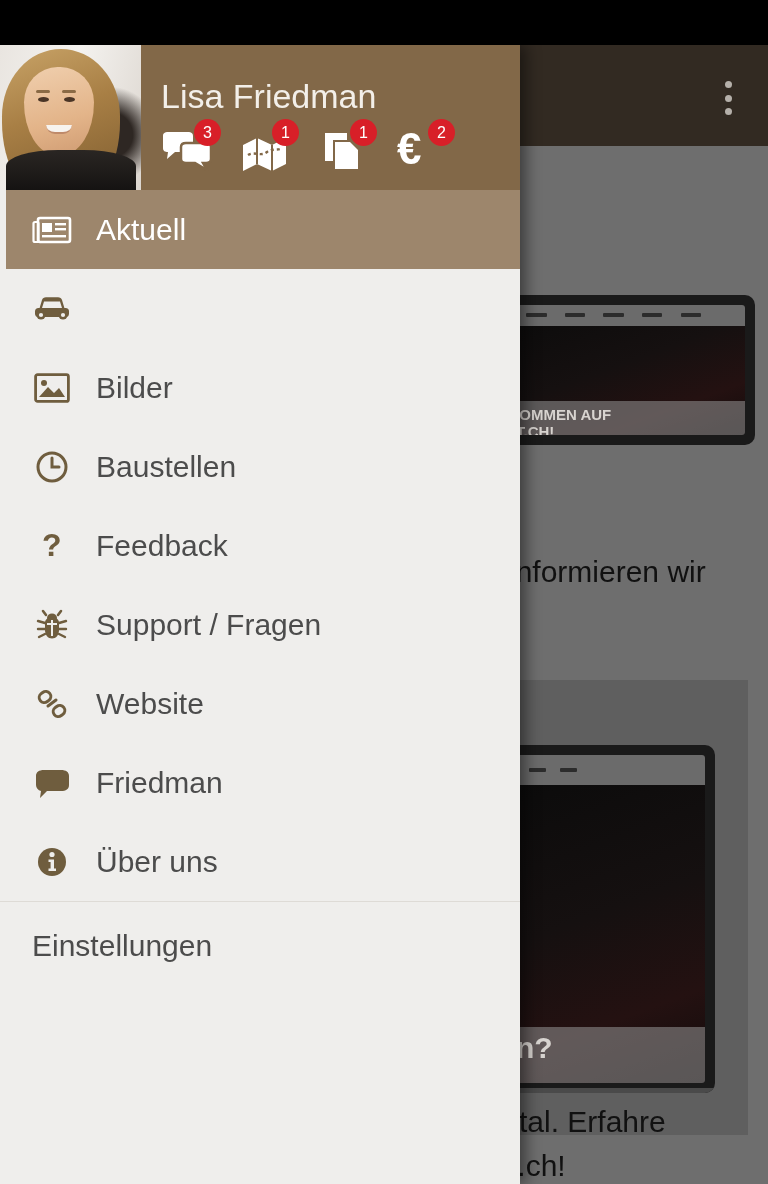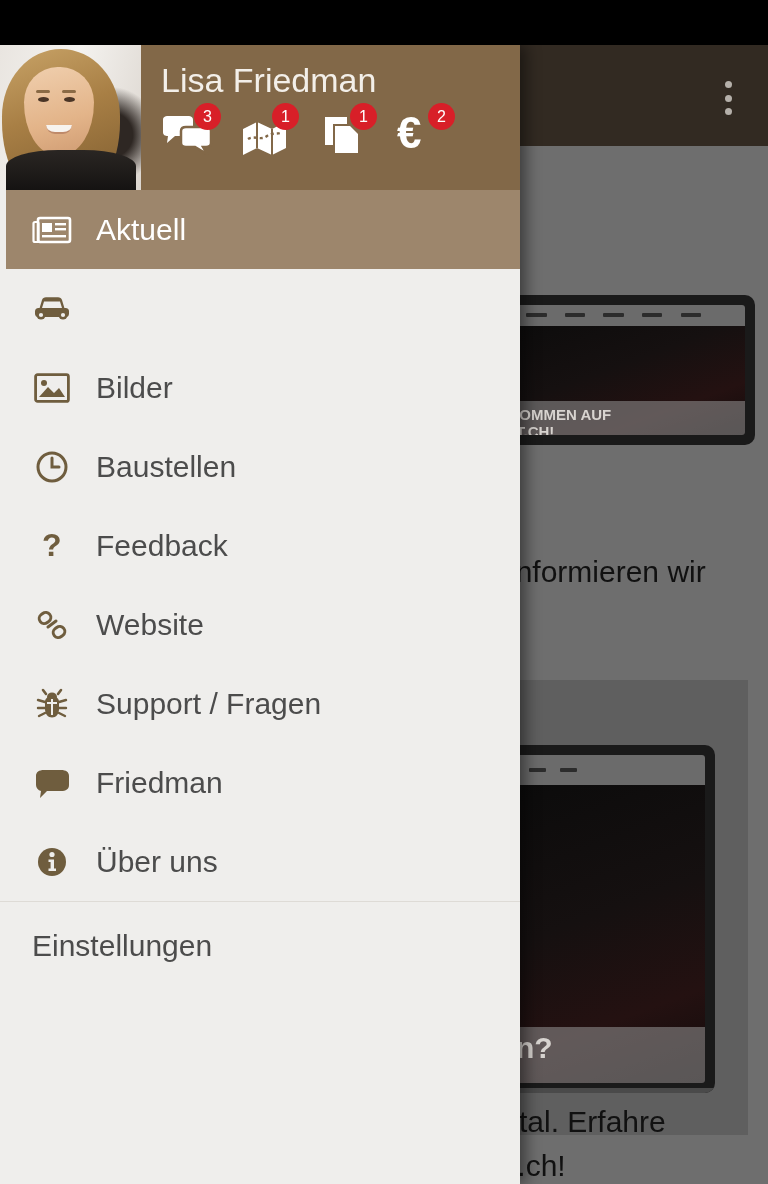--- a/index.html
+++ b/index.html
@@ -180,21 +180,21 @@
   }
   #avatar .shoulders {
     position: absolute; left: 6px; bottom: 0;
     width: 130px; height: 40px;
     border-radius: 40% 40% 0 0;
     background: linear-gradient(180deg, #2a2623 0%, #151312 100%);
   }
 
   #header-right {
     flex: 1;
-    padding: 14px 0 0 20px;
+    padding: 30px 0 0 20px;
     position: relative;
   }
   #user-name {
     font-size: 34px;
     color: #f3efe9;
     line-height: 42px;
     white-space: nowrap;
   }
   #badge-row {
     display: flex;
@@ -431,44 +431,44 @@
           <svg width="24" height="34" viewBox="0 0 24 34">
             <text x="2" y="27" font-family="'Liberation Sans',sans-serif" font-size="32" font-weight="bold" fill="currentColor">?</text>
           </svg>
         </span>
         <span class="nav-label">Feedback</span>
       </div>
 
       <div class="nav-item">
         <span class="nav-icon">
           <svg width="34" height="34" viewBox="0 0 34 34">
-            <rect x="4" y="5" width="12" height="10" rx="5" transform="rotate(-38 10 10)" fill="none" stroke="currentColor" stroke-width="3"></rect>
-            <rect x="18" y="19" width="12" height="10" rx="5" transform="rotate(-38 24 24)" fill="none" stroke="currentColor" stroke-width="3"></rect>
-            <path d="M13 19 L21 13" stroke="currentColor" stroke-width="3" stroke-linecap="round"></path>
-          </svg>
-        </span>
-        <span class="nav-label">Website</span>
-      </div>
-
-      <div class="nav-item">
-        <span class="nav-icon">
-          <svg width="34" height="34" viewBox="0 0 34 34">
             <path d="M11 7 L8 3 M23 7 L26 3" stroke="currentColor" stroke-width="2.6" stroke-linecap="round"></path>
             <ellipse cx="17" cy="10" rx="5" ry="4.6" fill="currentColor"></ellipse>
             <path d="M10 15 C10 11 13 9.5 17 9.5 C21 9.5 24 11 24 15 L24 22 C24 27 21 30.5 17 30.5 C13 30.5 10 27 10 22 Z" fill="currentColor"></path>
             <path d="M10 15 L3 13 M10 21 L3 21 M10 26 L4 29 M24 15 L31 13 M24 21 L31 21 M24 26 L30 29" stroke="currentColor" stroke-width="2.4" stroke-linecap="round"></path>
             <path d="M17 12 L17 28" stroke="#efeeec" stroke-width="2"></path>
             <path d="M12 16 L22 16" stroke="#efeeec" stroke-width="2"></path>
           </svg>
         </span>
         <span class="nav-label">Support / Fragen</span>
       </div>
 
       <div class="nav-item">
         <span class="nav-icon">
+          <svg width="34" height="34" viewBox="0 0 34 34">
+            <rect x="4" y="5" width="12" height="10" rx="5" transform="rotate(-38 10 10)" fill="none" stroke="currentColor" stroke-width="3"></rect>
+            <rect x="18" y="19" width="12" height="10" rx="5" transform="rotate(-38 24 24)" fill="none" stroke="currentColor" stroke-width="3"></rect>
+            <path d="M13 19 L21 13" stroke="currentColor" stroke-width="3" stroke-linecap="round"></path>
+          </svg>
+        </span>
+        <span class="nav-label">Website</span>
+      </div>
+
+      <div class="nav-item">
+        <span class="nav-icon">
           <svg width="38" height="32" viewBox="0 0 38 32">
             <path d="M3 9 C3 5 6 3 11 3 L28 3 C33 3 36 5 36 9 L36 18 C36 22 33 24 28 24 L14 24 L7 31 L8 24 C5 23.2 3 21 3 18 Z" fill="currentColor"></path>
           </svg>
         </span>
         <span class="nav-label">Friedman</span>
       </div>
 
       <div class="nav-item">
         <span class="nav-icon">
           <svg width="32" height="32" viewBox="0 0 32 32">

